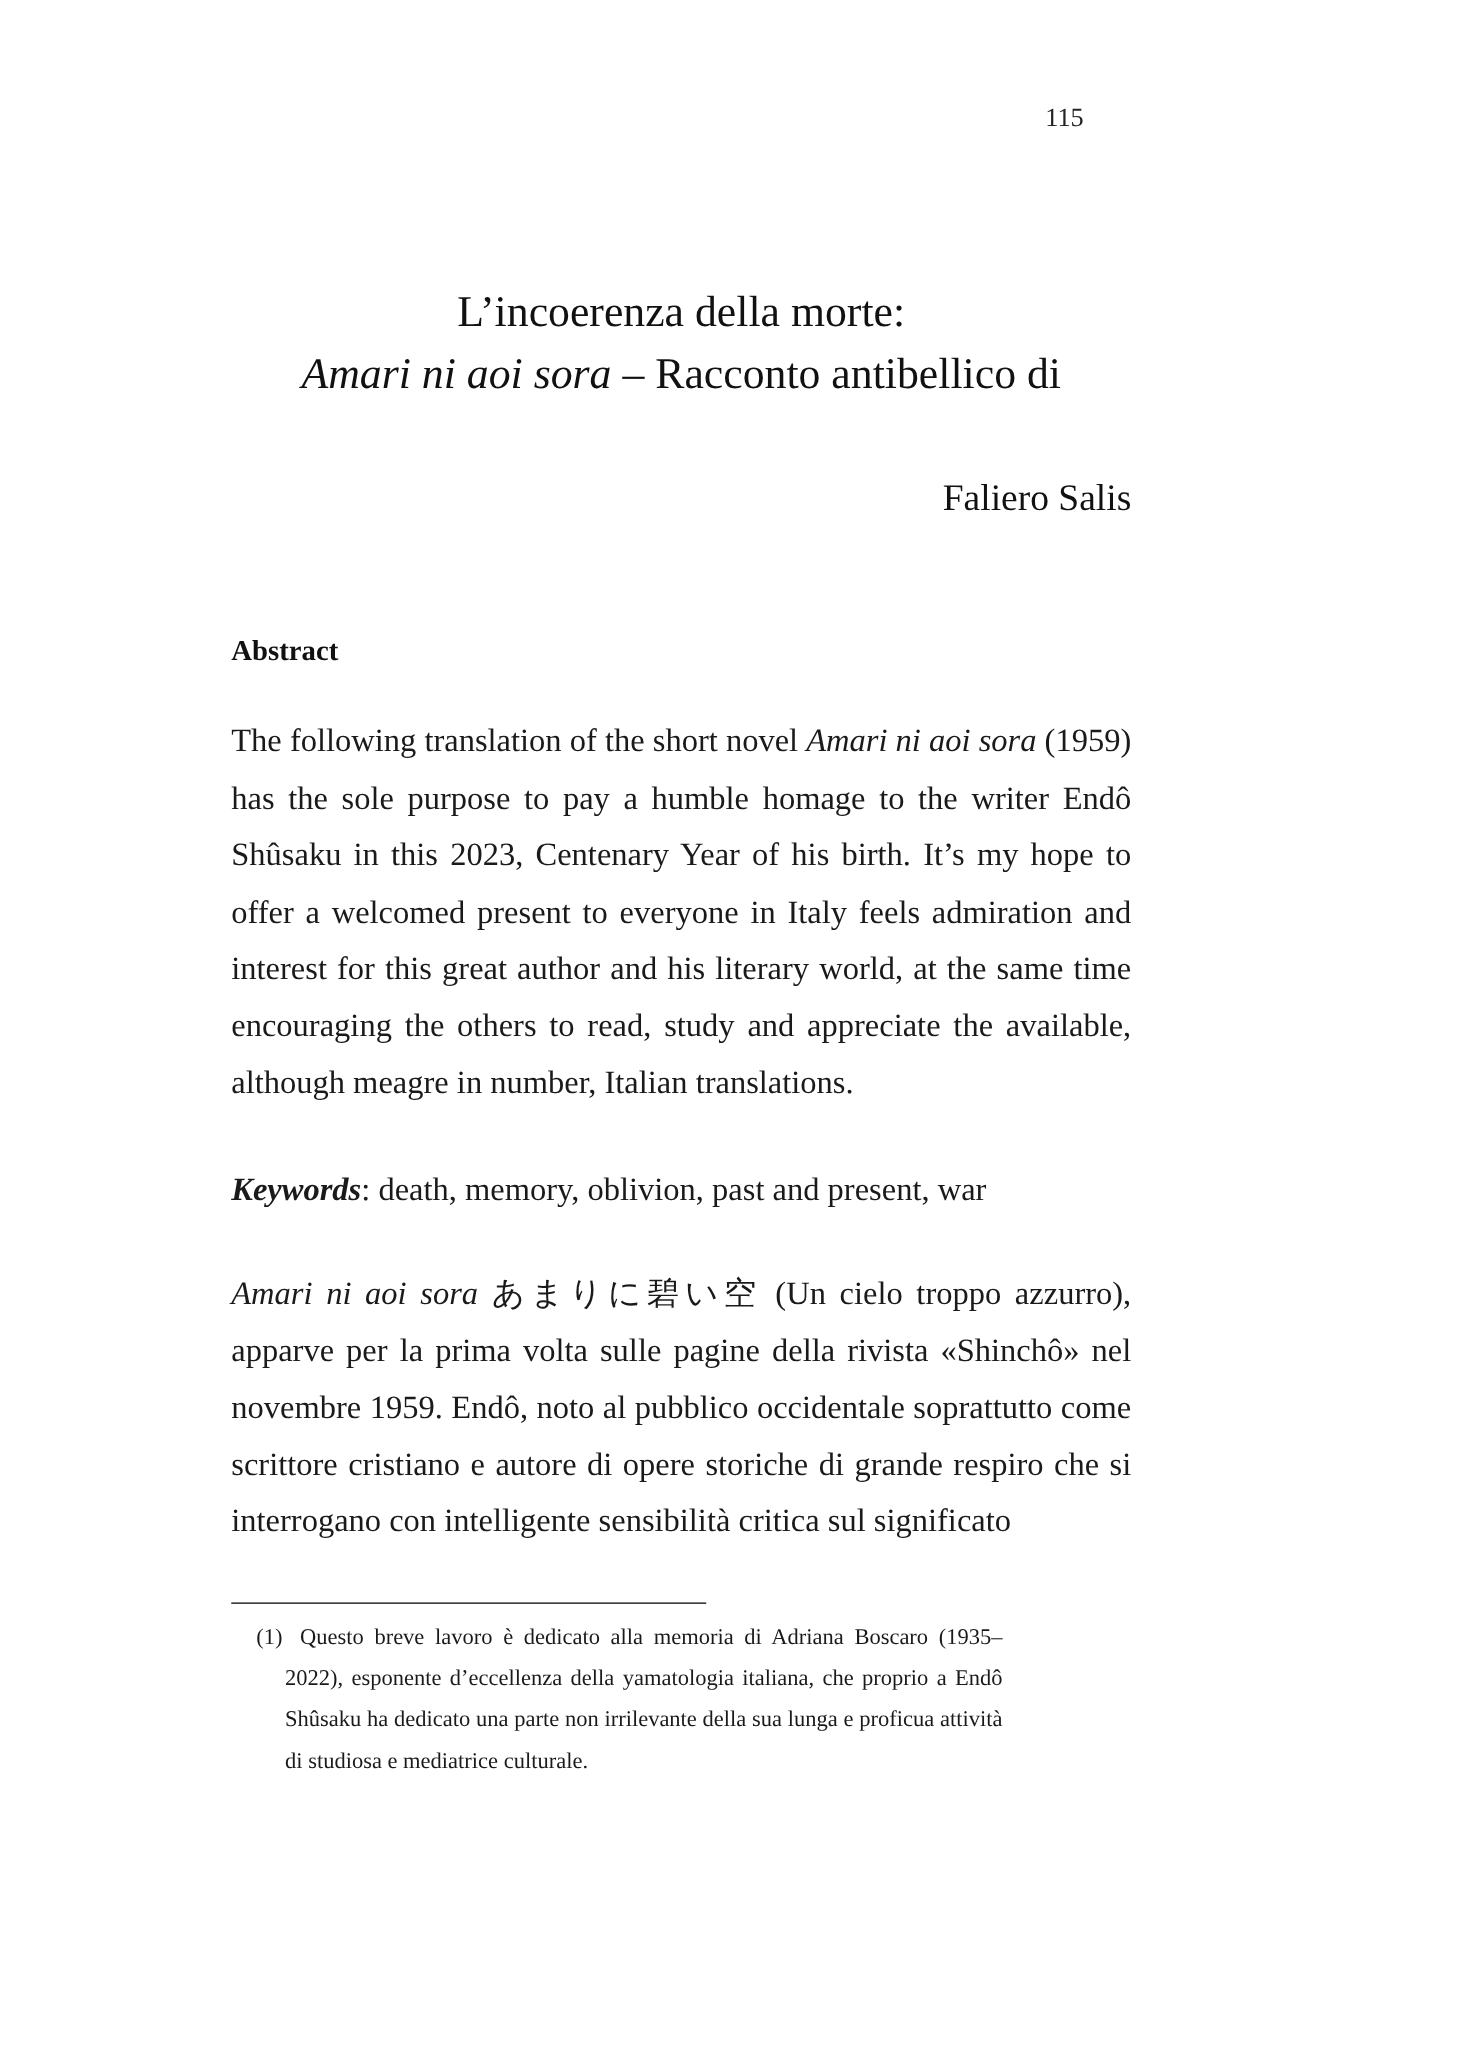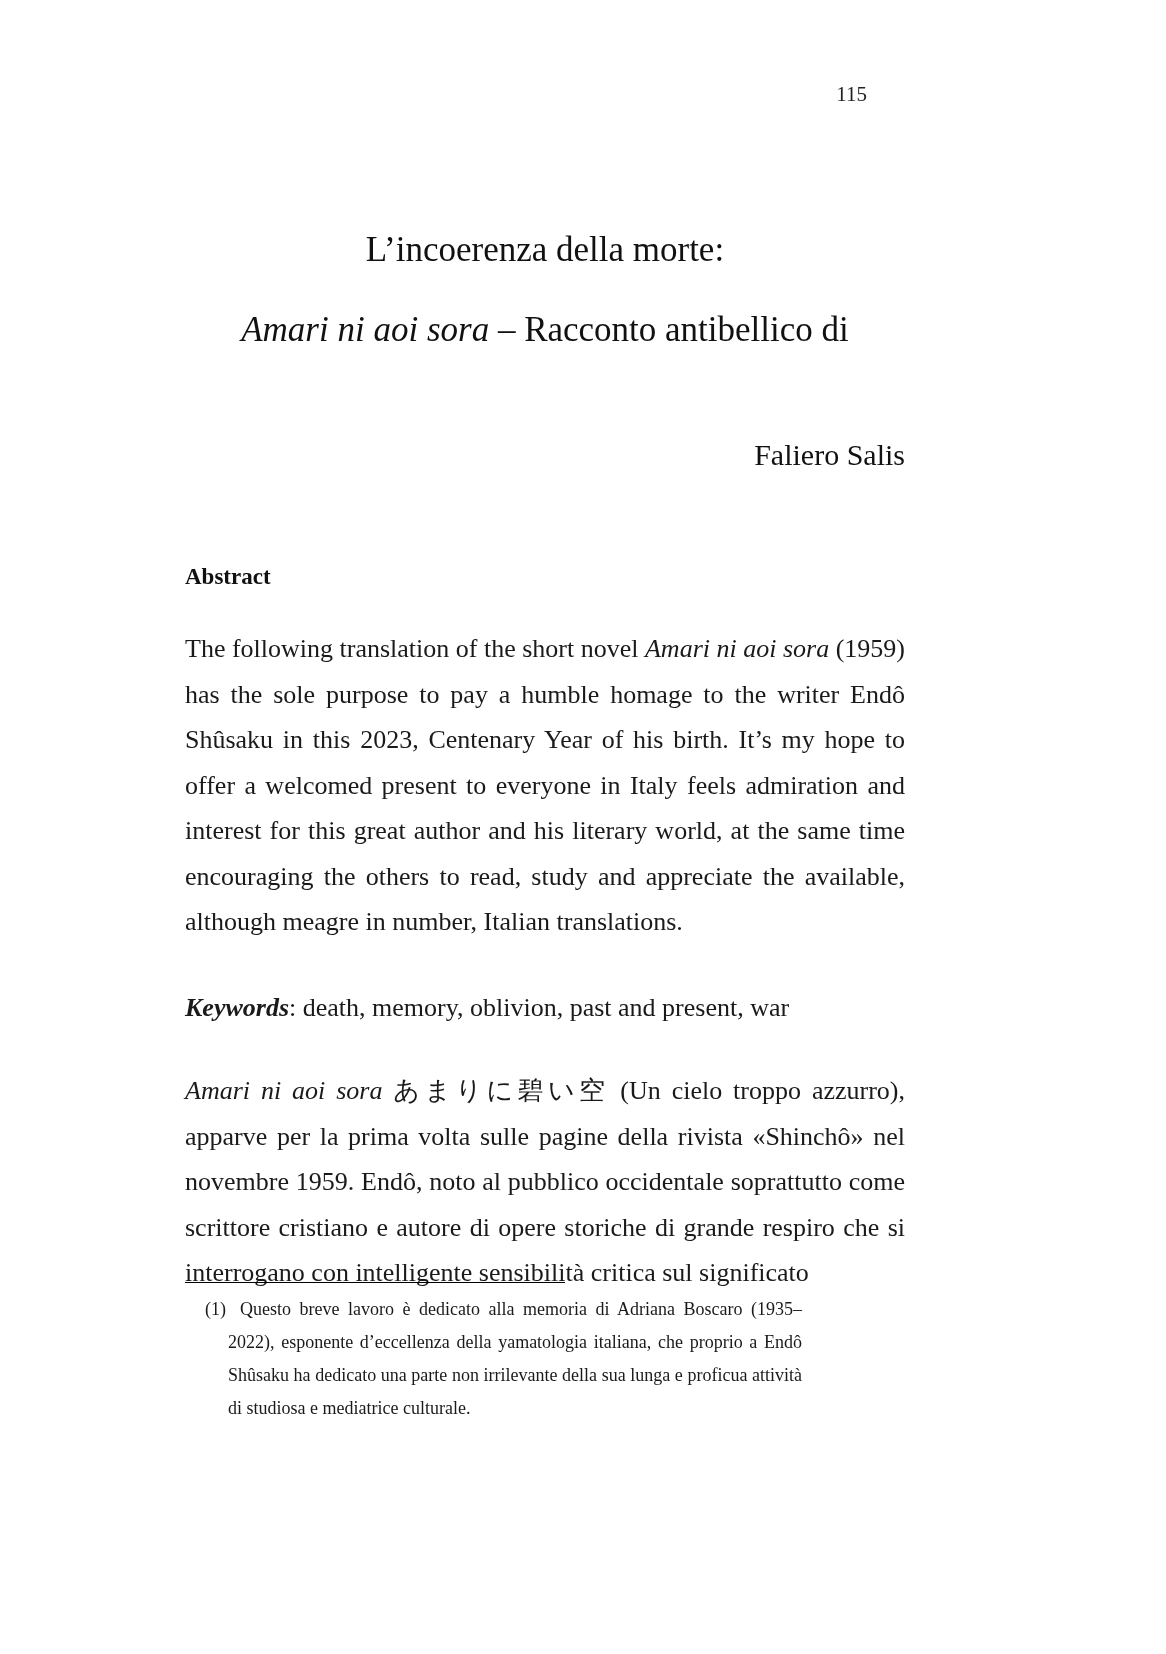--- a/index.html
+++ b/index.html
@@ -25,30 +25,30 @@
     color: #222;
   }
   .title {
     margin: 118px 0 0 0;
     text-align: center;
     font-weight: normal;
     font-size: 35px;
     line-height: 49px;
     color: #111;
   }
-  .title-line { display: block; margin-top: 31px; }
+  .title-line { display: block; }
   .italic { font-style: italic; }
   .bold { font-weight: bold; text-align: center; }
   .sup {
     font-size: 0.42em;
     vertical-align: super;
     line-height: 0;
   }
   .author {
-    margin-top: 84px;
+    margin-top: 59px;
     text-align: right;
     font-size: 30px;
     color: #111;
   }
   .abstract-heading {
     margin-top: 92px;
     font-weight: bold;
     font-size: 23px;
     color: #111;
   }

